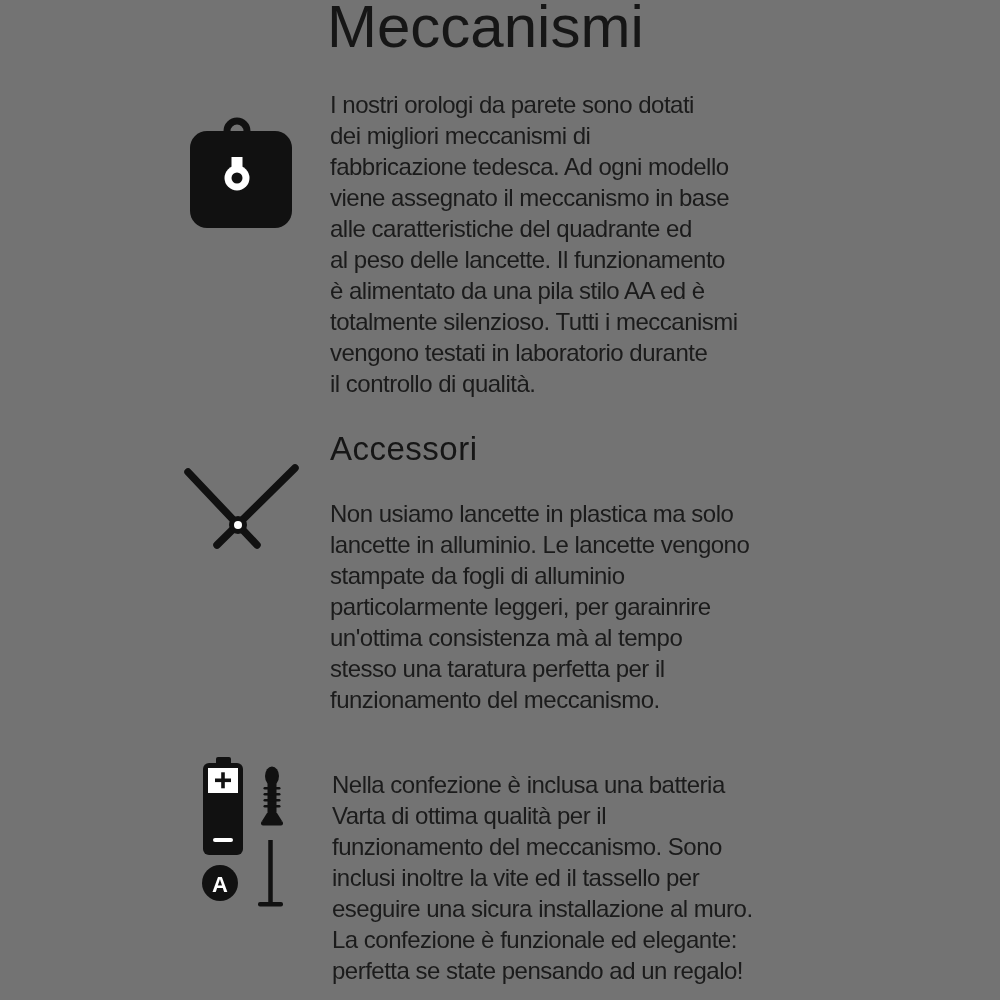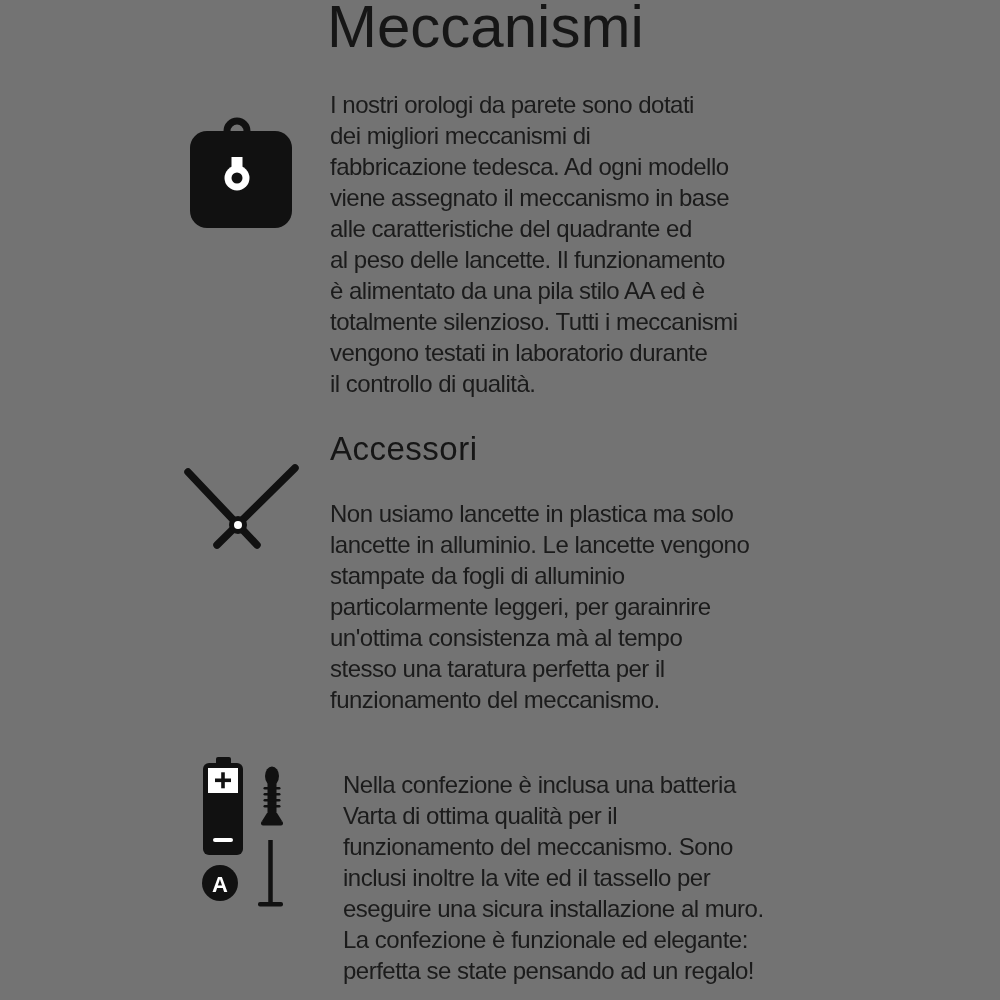--- a/index.html
+++ b/index.html
@@ -134,21 +134,21 @@
         <line x1="75.5" y1="85" x2="75.5" y2="149" stroke="#111111" stroke-width="4.5"></line>
         <rect x="63" y="147" width="25" height="4.5" rx="2" fill="#111111"></rect>
       </g>
 
       <g>
         <circle cx="25" cy="128" r="18" fill="#111111"></circle>
         <text x="25" y="136.5" text-anchor="middle" font-family="Liberation Sans, sans-serif" font-size="22" font-weight="bold" fill="#ffffff">A</text>
       </g>
     </svg>
   </div>
-  <p class="body-text" style="left:343px; top:769px;">Nella confezione è inclusa una batteria
+  <p class="body-text" style="left:332px; top:769px;">Nella confezione è inclusa una batteria
 Varta di ottima qualità per il
 funzionamento del meccanismo. Sono
 inclusi inoltre la vite ed il tassello per
 eseguire una sicura installazione al muro.
 La confezione è funzionale ed elegante:
 perfetta se state pensando ad un regalo!</p>
 
 </div>
 
 </body></html>

